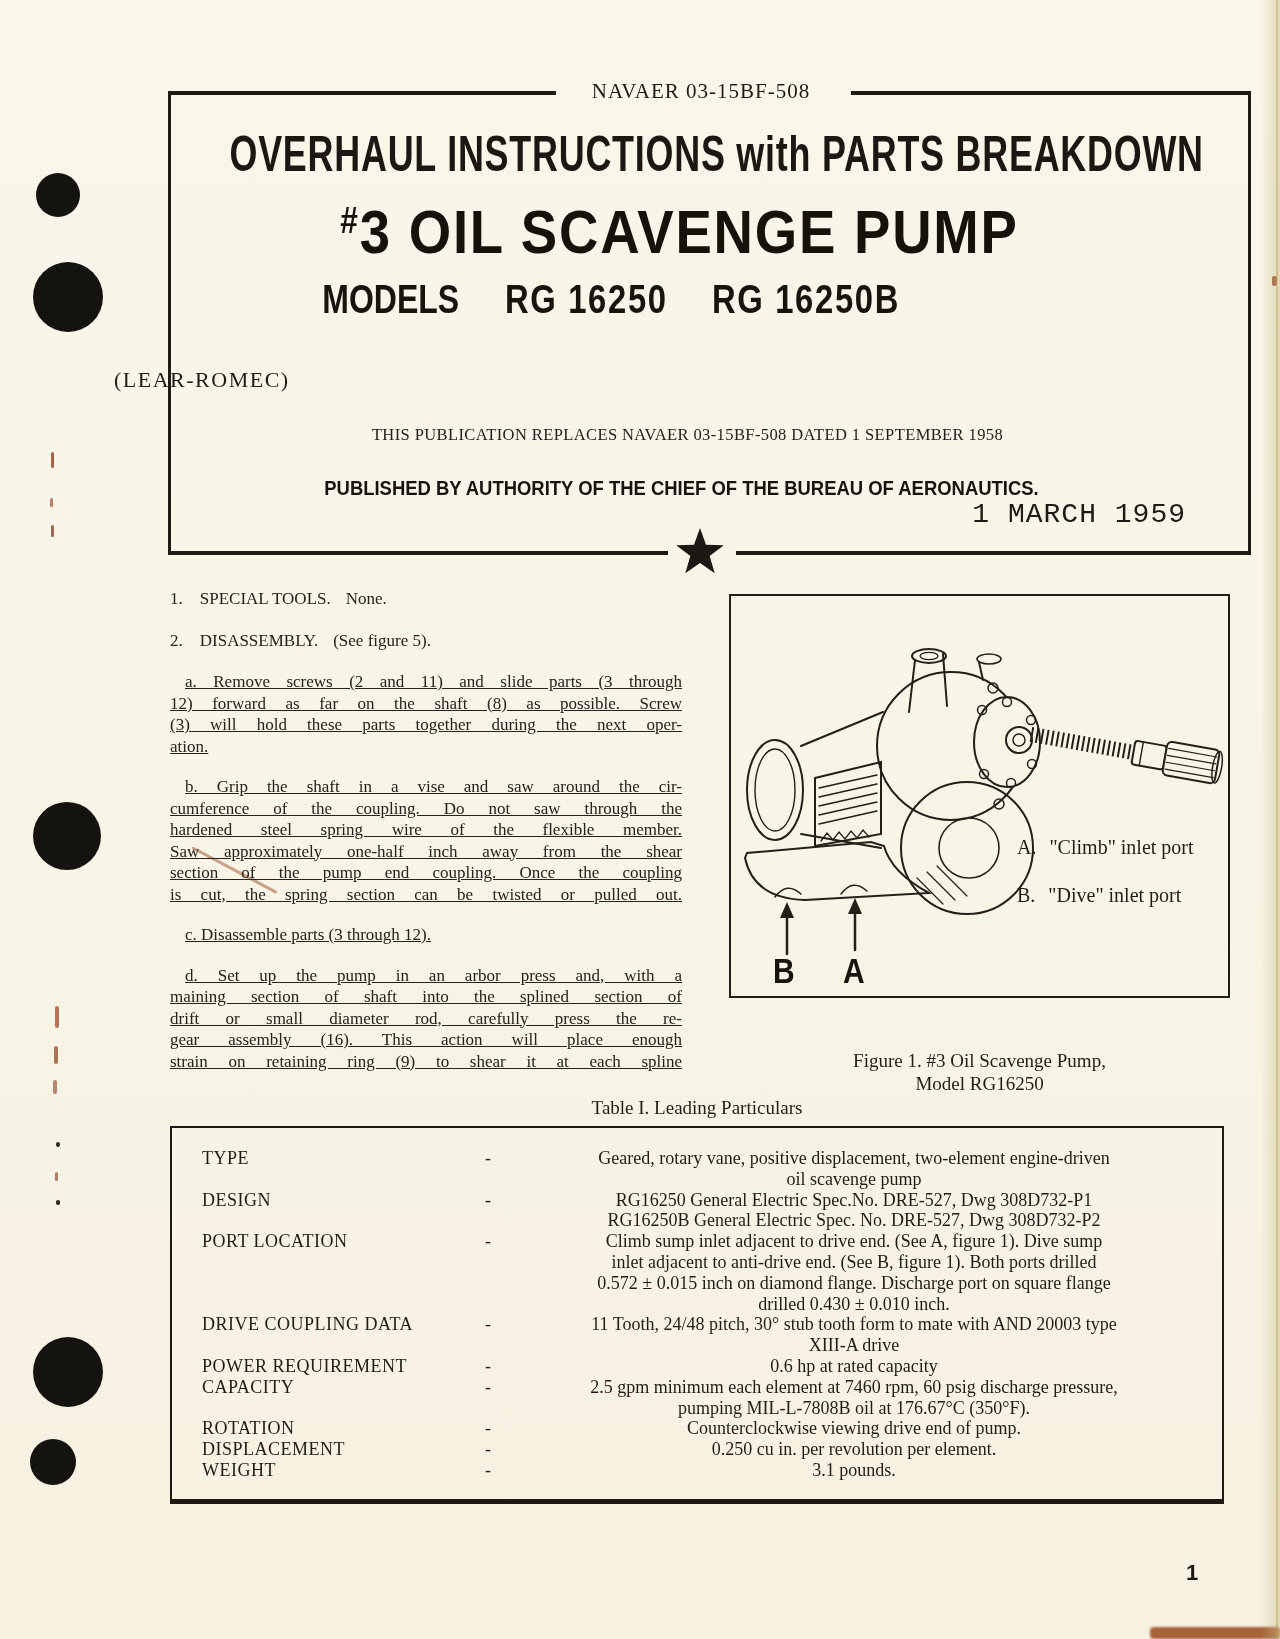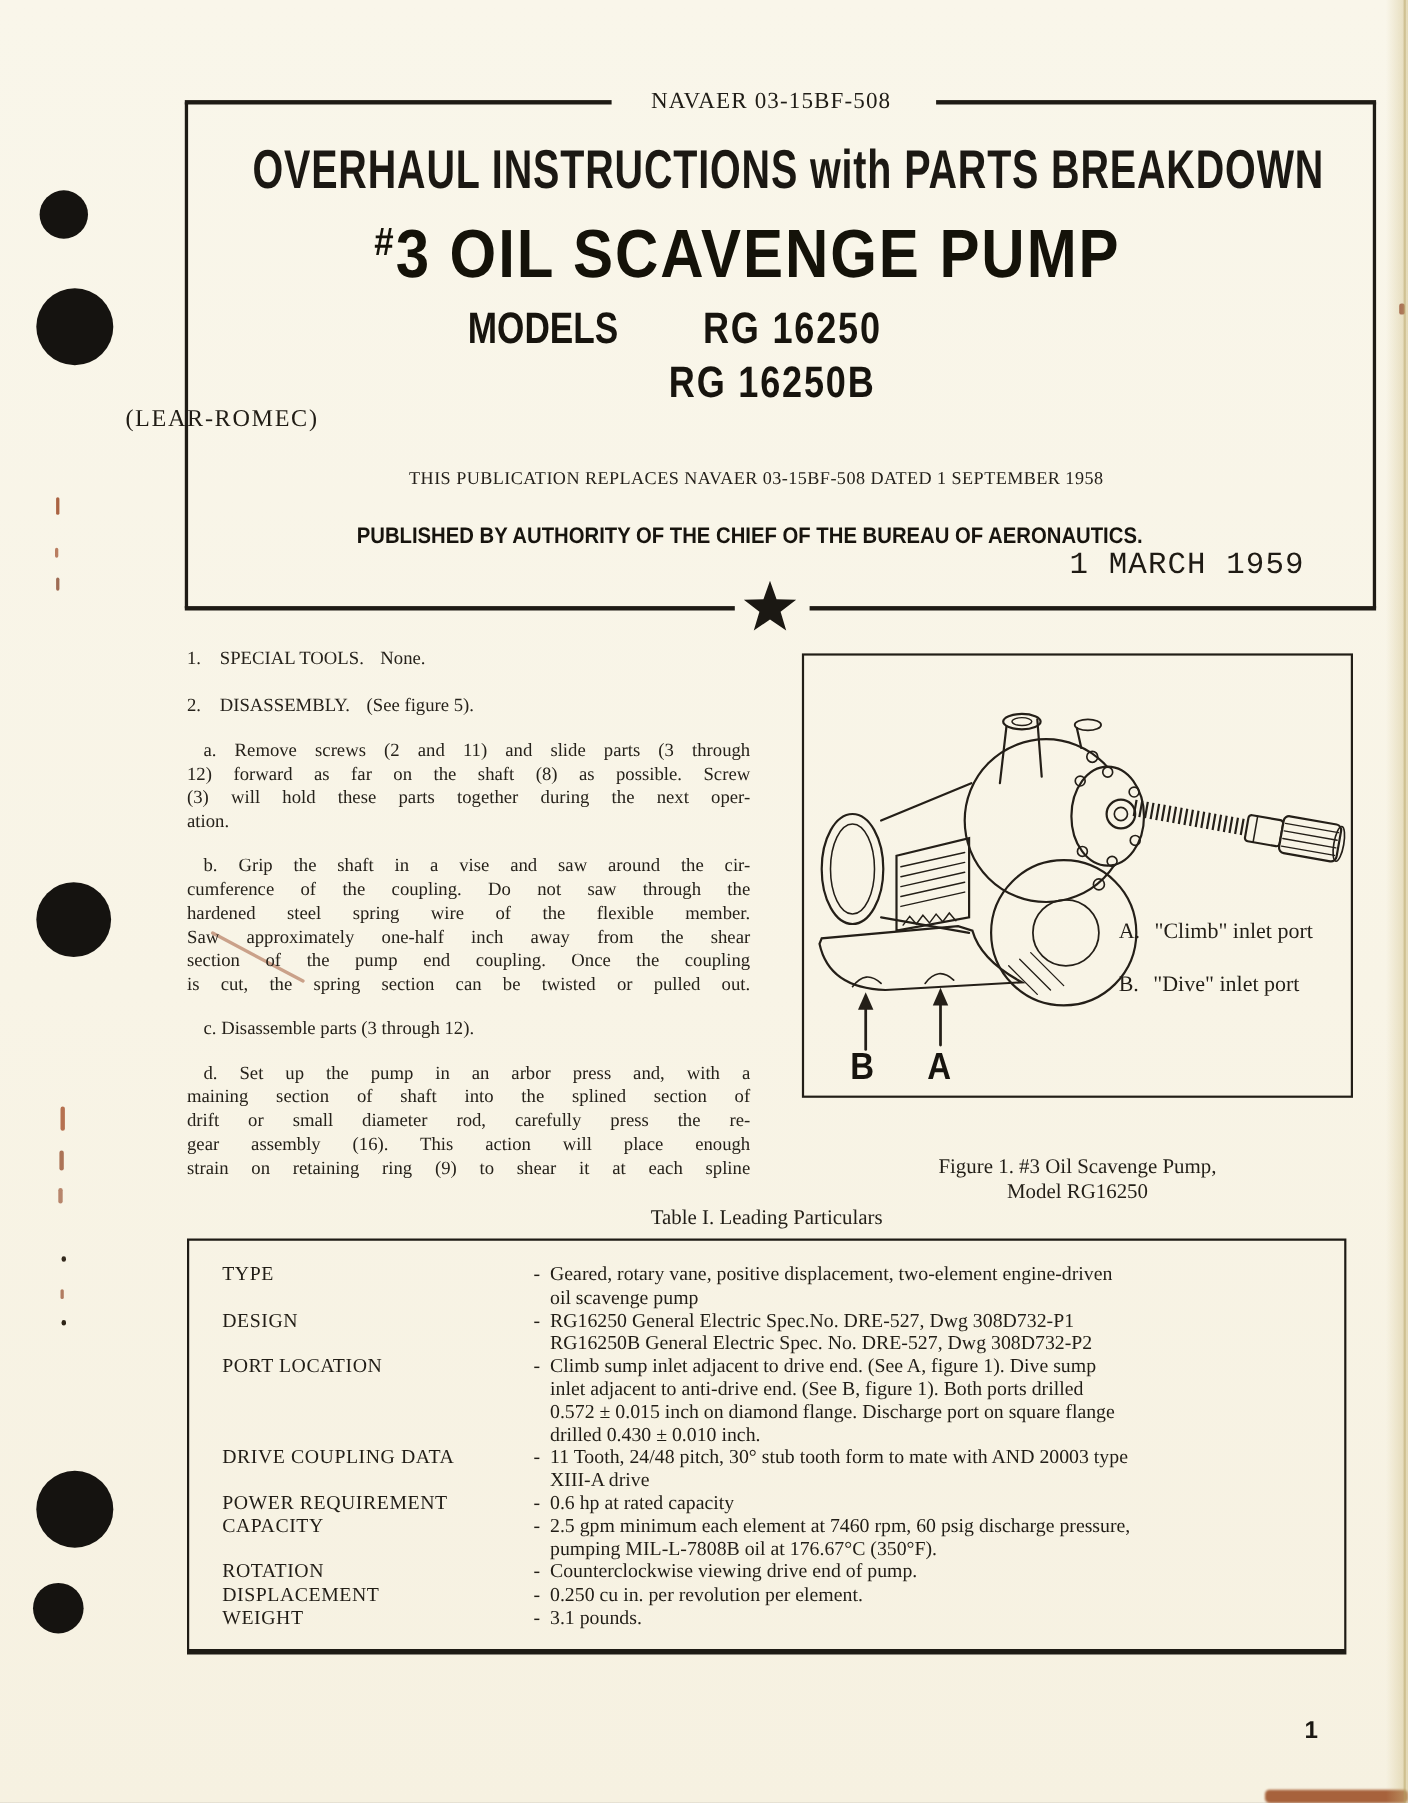--- a/index.html
+++ b/index.html
@@ -24,38 +24,38 @@
   .t-overhaul{position:absolute;left:-60px;top:34px;width:100%;text-align:center;
     font-family:"Liberation Sans",sans-serif;font-weight:bold;font-size:46px;letter-spacing:1px;
     transform:scaleX(.78) scaleY(1.08);transform-origin:center;color:#1b1813;white-space:nowrap;}
   .t-pump{position:absolute;left:-30px;top:103px;width:100%;text-align:center;
     font-family:"Liberation Sans",sans-serif;font-weight:bold;font-size:62px;letter-spacing:2px;
     transform:scaleX(.88);transform-origin:center;color:#141209;white-space:nowrap;}
   .t-pump .hash{font-size:36px;vertical-align:20px;letter-spacing:0;margin-right:2px;}
   .models{position:absolute;left:0;top:186px;width:100%;display:flex;justify-content:center;
     gap:46px;transform:translateX(-95px);font-family:"Liberation Sans",sans-serif;font-weight:bold;color:#17140e;}
   .models-label{font-size:40px;transform:scaleX(.8);transform-origin:right center;line-height:1;}
-  .models-nums{display:flex;flex-direction:column;gap:9px;align-items:flex-end;}
+  .models-nums{display:flex;flex-direction:row;gap:9px;align-items:flex-start;}
   .models-nums div{font-size:40px;transform:scaleX(.82);transform-origin:left center;line-height:1;letter-spacing:2px;}
   .lear{position:absolute;left:0;top:274px;width:100%;text-align:left;transform:translateX(-57px);
     font-size:22px;letter-spacing:1.5px;color:#201c15;}
   .replaces{position:absolute;left:0;top:332px;width:100%;text-align:center;transform:translateX(-22px);
     font-size:16.5px;letter-spacing:.4px;color:#24201a;}
   .authority{position:absolute;left:0;top:383px;width:100%;text-align:center;
     font-family:"Liberation Sans",sans-serif;font-weight:bold;font-size:20.5px;
     transform:translateX(-28px) scaleX(.9);transform-origin:center;color:#17140e;white-space:nowrap;}
   .mdate{position:absolute;right:62px;top:406px;font-size:28px;letter-spacing:1px;color:#1f1b14;font-family:Liberation Mono, monospace;}
   .star{position:absolute;left:503px;top:434px;width:52px;height:52px;}
   
   .body-col{position:absolute;left:170px;top:588px;width:512px;font-size:17px;line-height:21.5px;}
   .secline{margin-bottom:20px;white-space:nowrap;}
   .sec-num{margin-right:17px;}
   .sec-title{margin-right:15px;}
   .para{margin-top:19px;}
-  .pline{text-align:justify;text-align-last:justify;}
+  .pline{text-align:justify;text-align-last:justify;text-decoration:underline;}
   .pline.noj{text-align-last:left;}
   .pline.ind{padding-left:15px;}
   
   .figbox{position:absolute;left:729px;top:594px;width:501px;height:404px;
     border:2.5px solid #221e17;box-sizing:border-box;}
   .legend{position:absolute;left:286px;display:flex;font-size:20px;color:#221e17;white-space:nowrap;}
   .legend .lkey{margin-right:13px;}
   .leg-a{top:240px;}
   .leg-b{top:288px;}
   .arrow-label{position:absolute;font-family:"Liberation Sans",sans-serif;font-weight:bold;
@@ -63,21 +63,21 @@
   .figcap{position:absolute;left:729px;top:1049px;width:501px;text-align:center;
     font-size:19px;line-height:23px;color:#221e17;}
   
   .tabletitle{position:absolute;left:170px;top:1097px;width:1054px;text-align:center;
     font-size:19px;color:#221e17;}
   .tablebox{position:absolute;left:170px;top:1126px;width:1054px;height:378px;box-sizing:border-box;
     border:2.5px solid #1e1b15;border-bottom-width:5px;padding:20px 14px 0 30px;}
   .trow{display:flex;align-items:flex-start;font-size:18px;line-height:20.8px;color:#211d16;}
   .tlabel{width:283px;flex:none;letter-spacing:.5px;font-family:Liberation Serif, serif;}
   .tdash{width:15px;flex:none;}
-  .tval{flex:1;}
+  .tval{flex:1;text-align:center;}
   .pagenum{position:absolute;left:1186px;top:1560px;font-size:22px;font-weight:bold;
     font-family:"Liberation Sans",sans-serif;color:#1b1813;}
   svg{display:block;}
 </style>
 </head>
 <body>
 
 <div class="page">
 
   <div class="hole" style="left:36px;top:173px;width:44px;height:44px;"></div>

